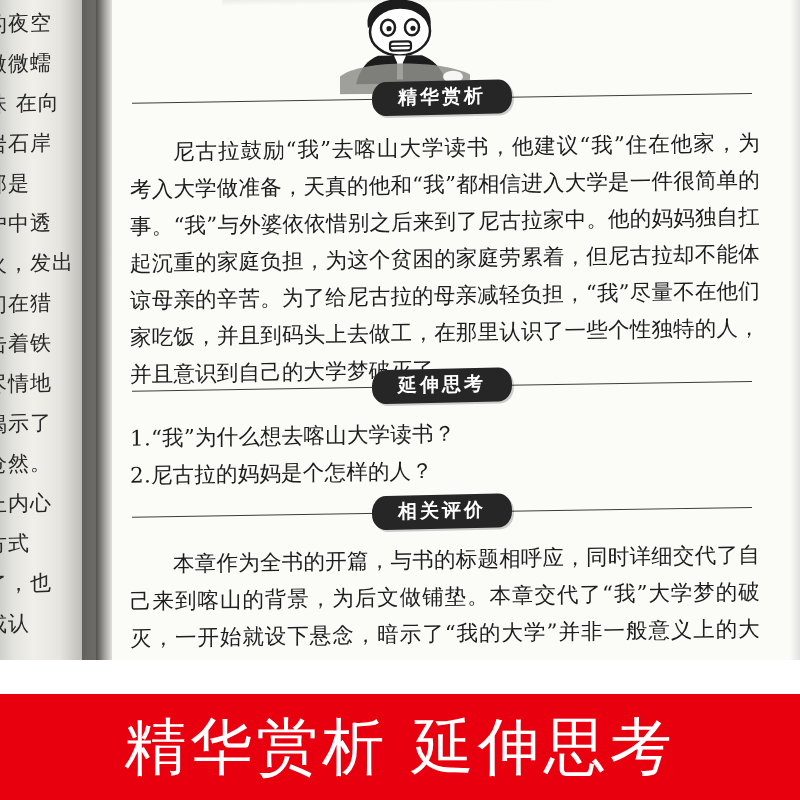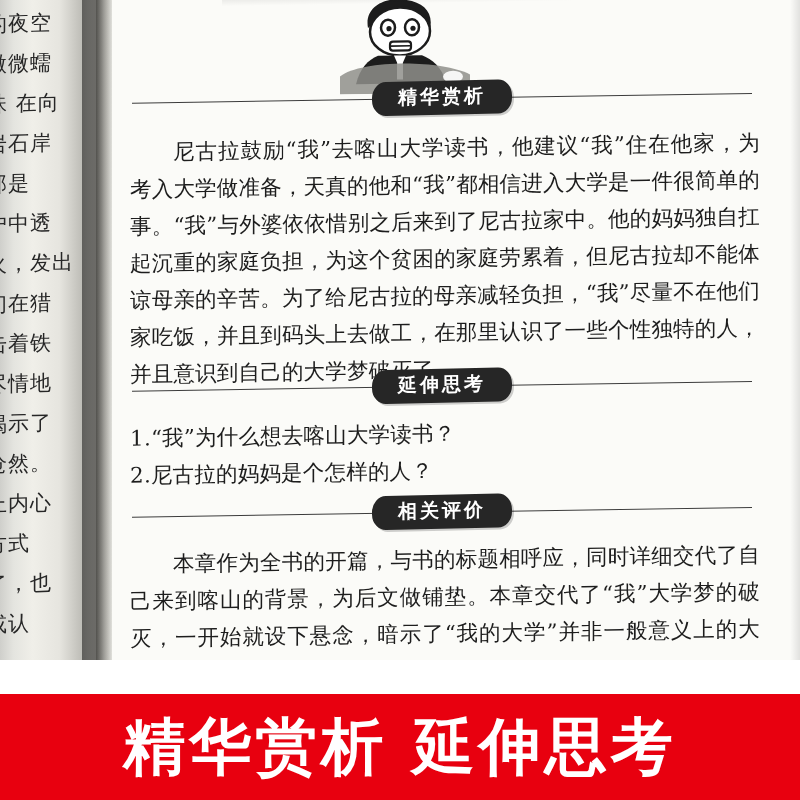--- a/index.html
+++ b/index.html
@@ -159,21 +159,21 @@
     width: 800px;
     height: 106px;
     background: #e8000f;
     display: flex;
     align-items: center;
     justify-content: center;
   }
   .red-band .title {
     color: #ffffff;
     font-size: 62px;
-    font-weight: bold;
+    font-weight: normal;
     letter-spacing: 4px;
     font-family: "DejaVu Sans", "Liberation Sans", sans-serif;
     white-space: pre;
   }
 
   
   .right-edge {
     position: absolute;
     right: 0;
     top: 0;

